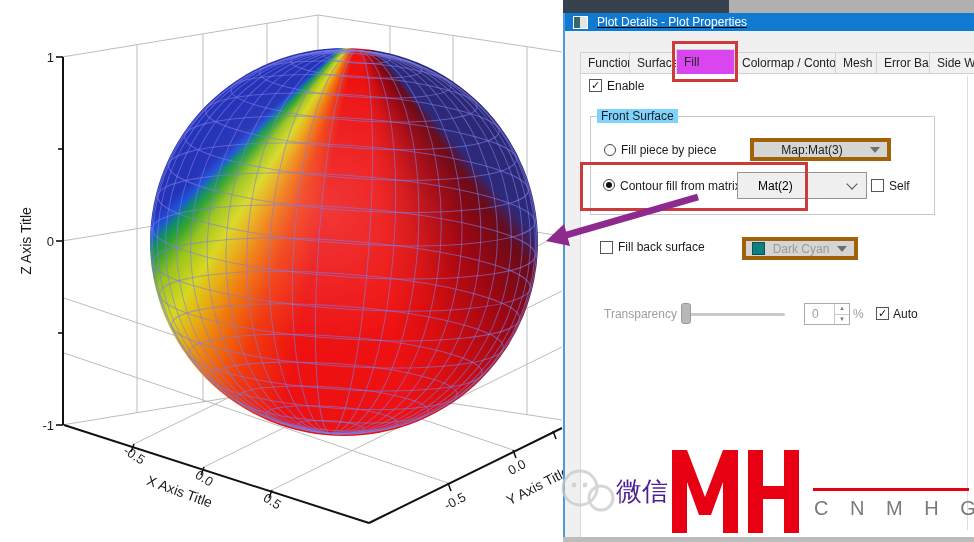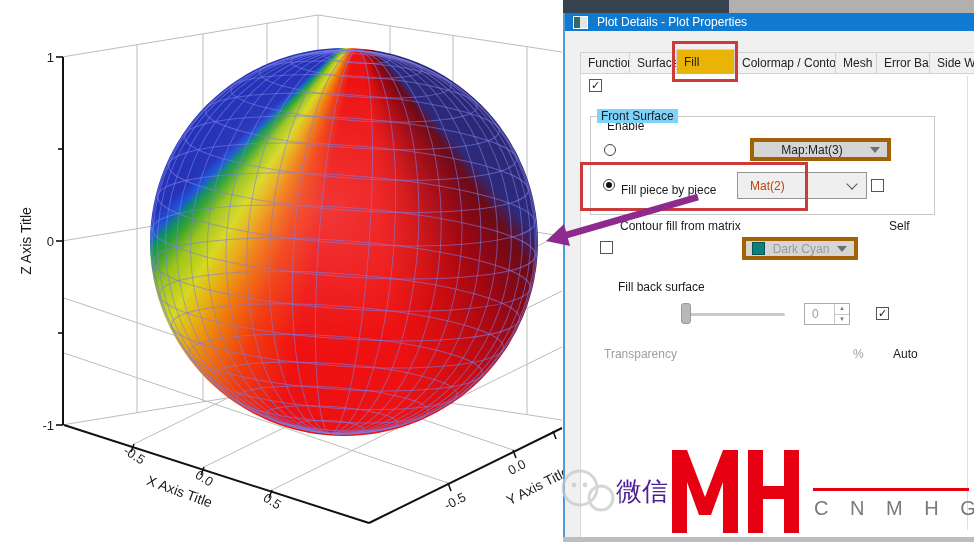--- a/index.html
+++ b/index.html
@@ -17,51 +17,51 @@
         #272266 0deg, #2d2a7a 44deg, #6b0b18 49deg, #9c0712 58deg, #d60e10 70deg,
         #ee1111 78deg, #ee1111 96deg, #f13b0e 104deg, #f0790c 110deg, #e8ac12 114deg,
         #d8d81e 118deg, #9cc41d 123deg, #34a331 126.5deg, #0f8f66 128.5deg,
         #1d54d8 130.5deg, #2433b8 133deg, #2433b8 180deg, #272266 360deg);}
   #sphere-grid{left:150px;top:48px;z-index:3;}
 
   
   #dialog{left:563px;top:13px;width:411px;height:529px;background:#f0f0f0;z-index:4;
           border-left:2px solid #4d9bdb;box-sizing:border-box;}
   #titlebar{position:absolute;left:0;top:0;width:100%;height:18px;background:#0f7ad0;
-            display:flex;align-items:center;}
+            display:flex;align-items:center;text-decoration:underline;}
   #titlebar .win-icon{width:15px;height:13px;margin:0 9px 0 8px;border:1px solid #fff;
             background:linear-gradient(90deg,#35686b 0 45%,#dfe8e6 45% 100%);box-sizing:border-box;}
   #titlebar .title-text{color:#ffffff;font-size:12px;}
   #strip-dark{left:563px;top:0;width:166px;height:13px;background:#36434e;z-index:4;}
   #strip-gray{left:729px;top:0;width:245px;height:13px;background:#b2b0ae;z-index:4;}
   #bottom-strip{left:563px;top:537px;width:411px;height:5px;background:#bdbdbd;z-index:9;}
 
   #tabpage{position:absolute;left:15px;top:60px;width:396px;height:464px;background:#ffffff;
            border:1px solid #d8d8d8;border-right:none;border-bottom:none;}
   #tabs{position:absolute;left:15px;top:37px;height:24px;display:flex;align-items:flex-end;}
   .tab{height:20px;line-height:20px;padding:0 7px;background:#f1f1f1;border:1px solid #d2d2d2;
        margin-right:-1px;font-size:12px;color:#222;white-space:nowrap;}
-  .tab.selected{height:24px;line-height:24px;background:#eab308;border-bottom:none;position:relative;z-index:2;}
-
-  .dlg-label{font-size:12px;color:#1b1b1b;white-space:nowrap;z-index:5;margin-top:40px;}
+  .tab.selected{height:24px;line-height:24px;background:#d946ef;border-bottom:none;position:relative;z-index:2;}
+
+  .dlg-label{font-size:12px;color:#1b1b1b;white-space:nowrap;z-index:5;}
   .dlg-label.disabled{color:#9d9d9d;}
   .checkbox{width:13px;height:13px;background:#fff;border:1px solid #555;box-sizing:border-box;
             font-size:11px;line-height:11px;text-align:center;color:#111;z-index:5;}
   .radio{width:12px;height:12px;border:1px solid #444;border-radius:50%;background:#fff;box-sizing:border-box;z-index:5;}
   .radio .dot{display:block;width:6px;height:6px;border-radius:50%;background:#111;margin:2px;}
   .groupbox{border:1px solid #c9c9c9;z-index:4;}
   .grouplabel{background:#7dd3fc;padding:0 4px;font-size:12px;color:#1b1b1b;z-index:5;}
   .dd-gray{background:#d5d5d5;border:4px solid #a16207;box-sizing:border-box;display:flex;
            align-items:center;font-size:12px;z-index:5;}
   .dd-gray .dd-text{flex:1;text-align:center;color:#222;}
   .dd-arrow{width:0;height:0;border-left:5px solid transparent;border-right:5px solid transparent;
             border-top:6px solid #6f6f6f;margin-right:7px;}
   .combo{background:#efefef;border:1px solid #949494;box-sizing:border-box;display:flex;
          align-items:center;font-size:12px;z-index:5;}
-  .combo .combo-text{flex:1;padding-left:12px;color:#c2410c;}
+  .combo .combo-text{flex:1;padding-left:20px;color:#000000;}
   .chevron{width:7px;height:7px;border-right:1.5px solid #555;border-bottom:1.5px solid #555;
            transform:rotate(45deg);margin:-3px 10px 0 0;}
   .swatch{width:11px;height:11px;background:#0e7f7f;border:1px solid #045555;margin-left:6px;}
   .slider-track{height:3px;background:#c9c9c9;border-radius:2px;z-index:5;}
   .slider-thumb{width:10px;height:21px;background:#b8b8b8;border:1px solid #9a9a9a;border-radius:3px;box-sizing:border-box;z-index:6;}
   .spin{background:#fff;border:1px solid #ababab;box-sizing:border-box;display:flex;z-index:5;}
   .spin .spin-val{flex:1;font-size:12px;color:#9d9d9d;padding:3px 0 0 7px;}
   .spin .spin-btns{width:14px;display:flex;flex-direction:column;border-left:1px solid #c8c8c8;}
   .spin .spin-btns div{flex:1;font-size:6px;line-height:9px;text-align:center;color:#777;border-bottom:1px solid #c8c8c8;}
   .spin .spin-btns div:last-child{border-bottom:none;}

